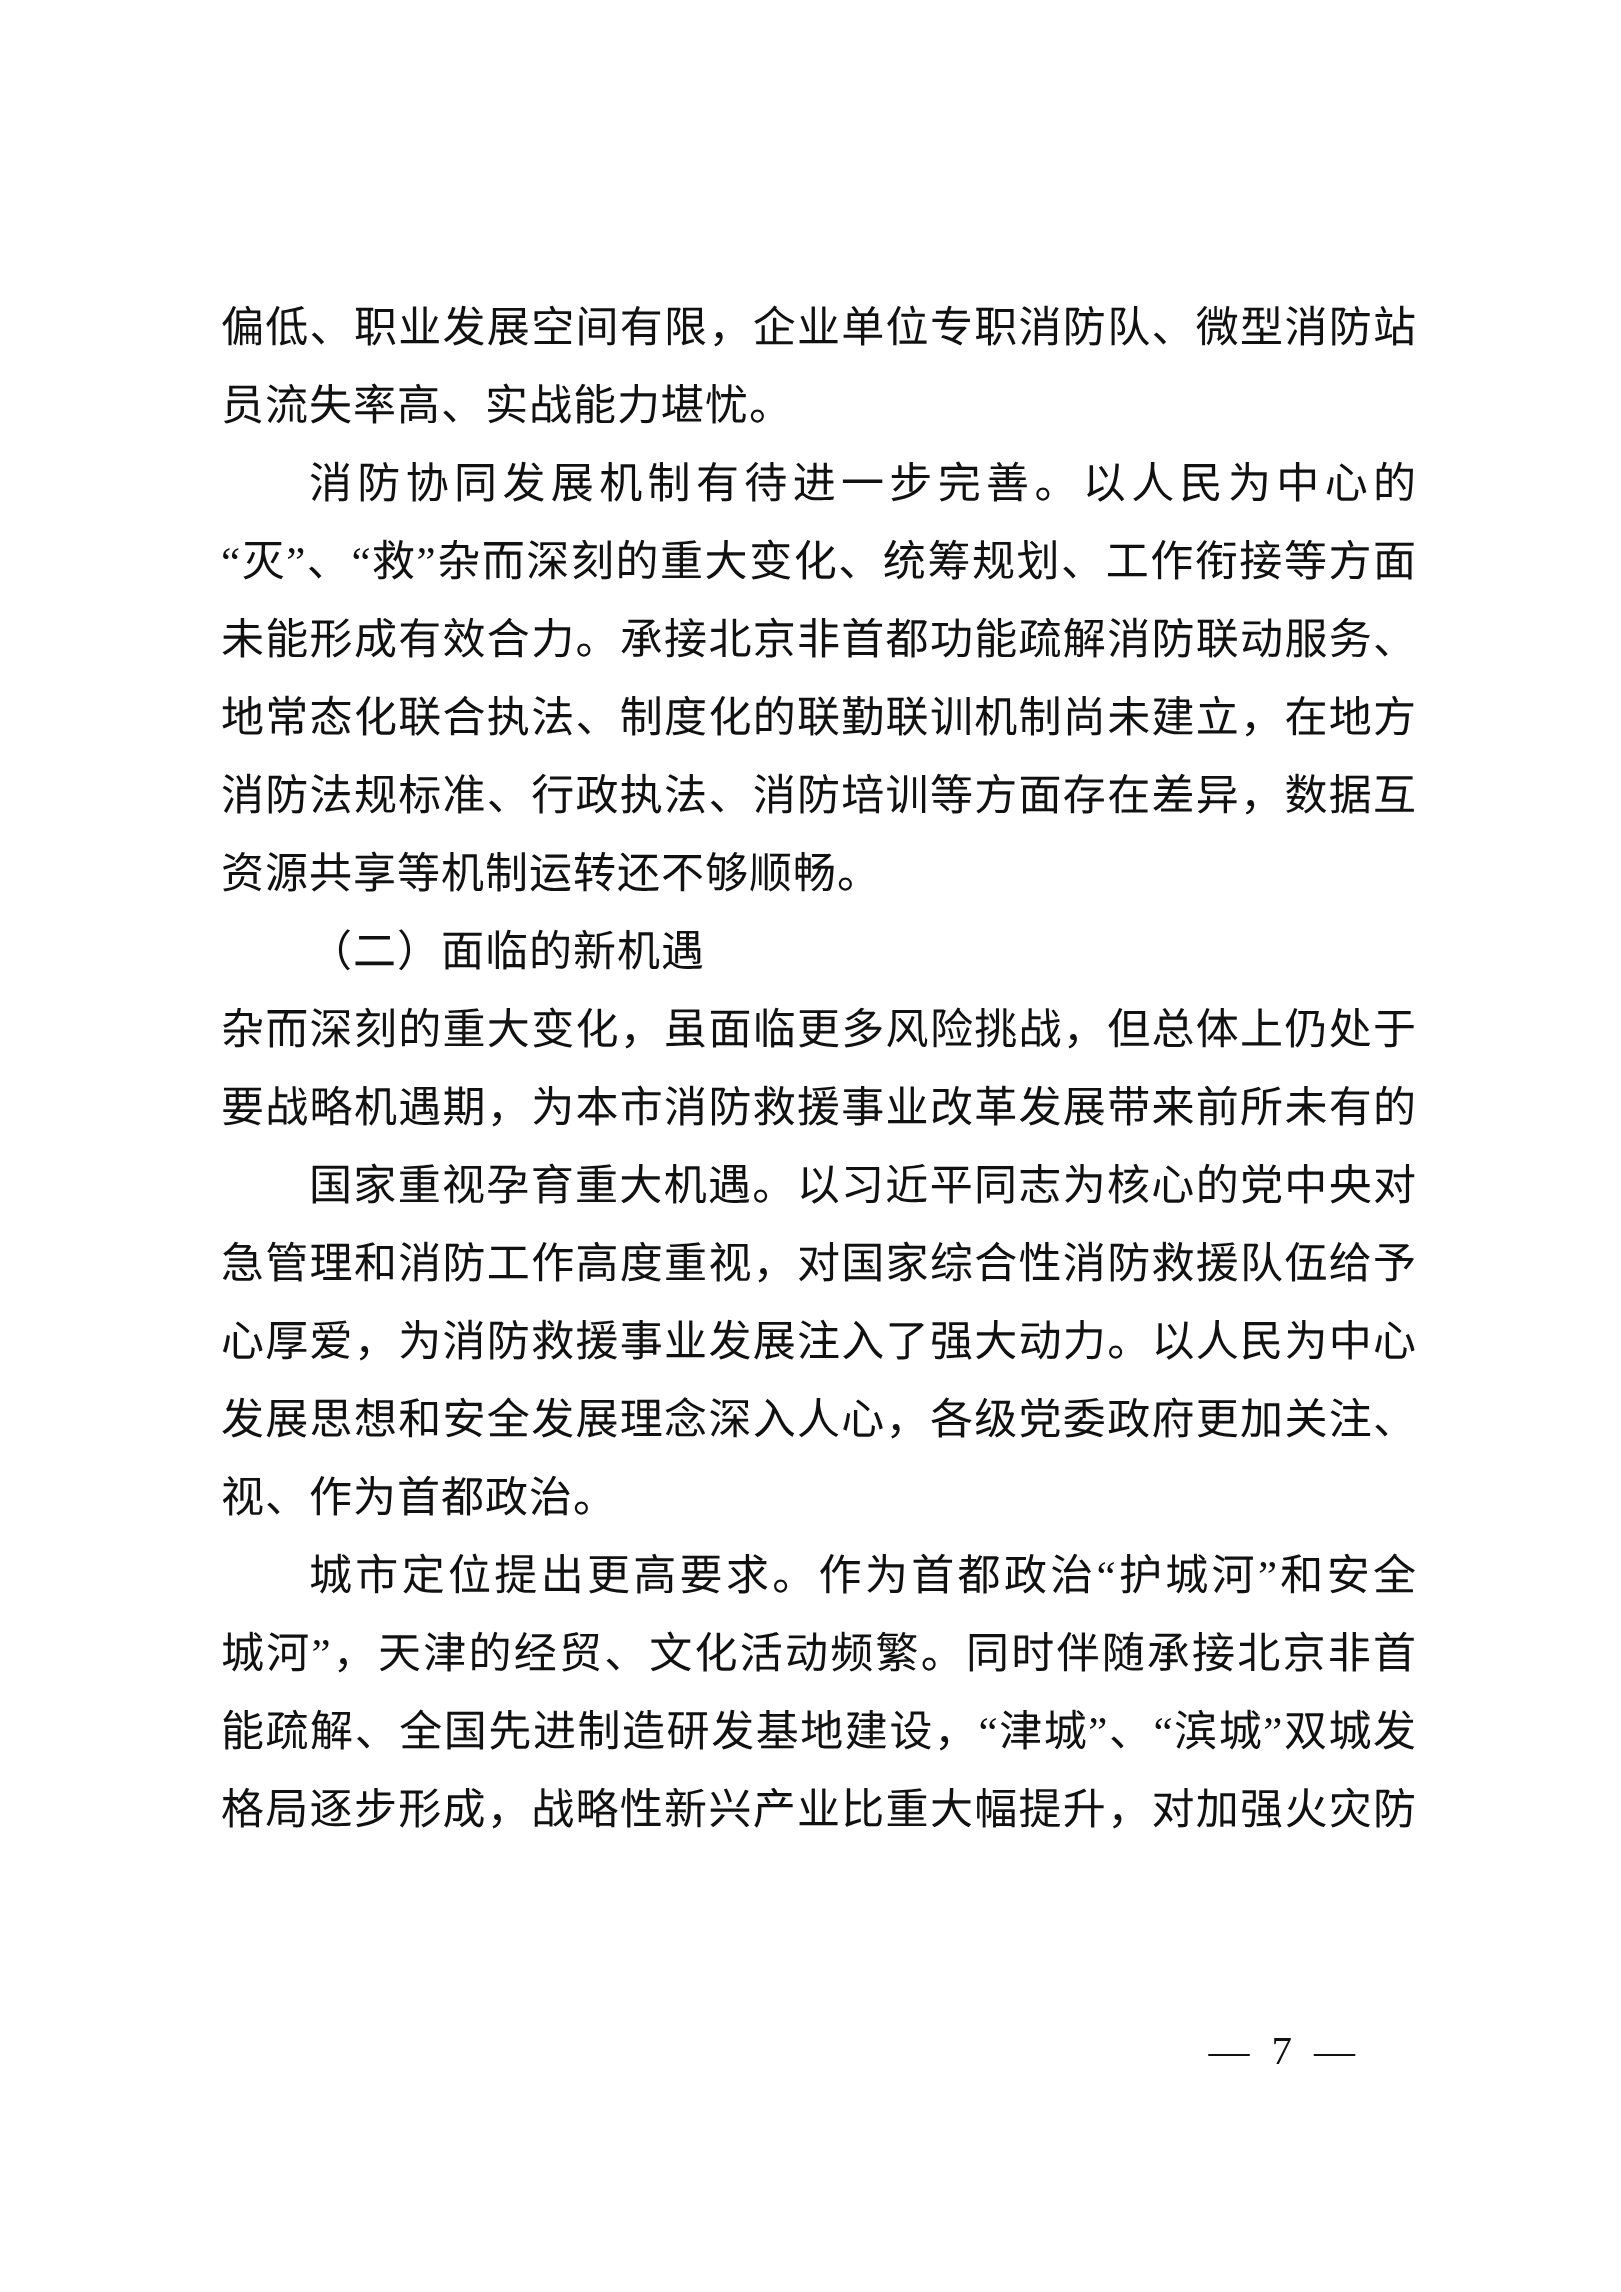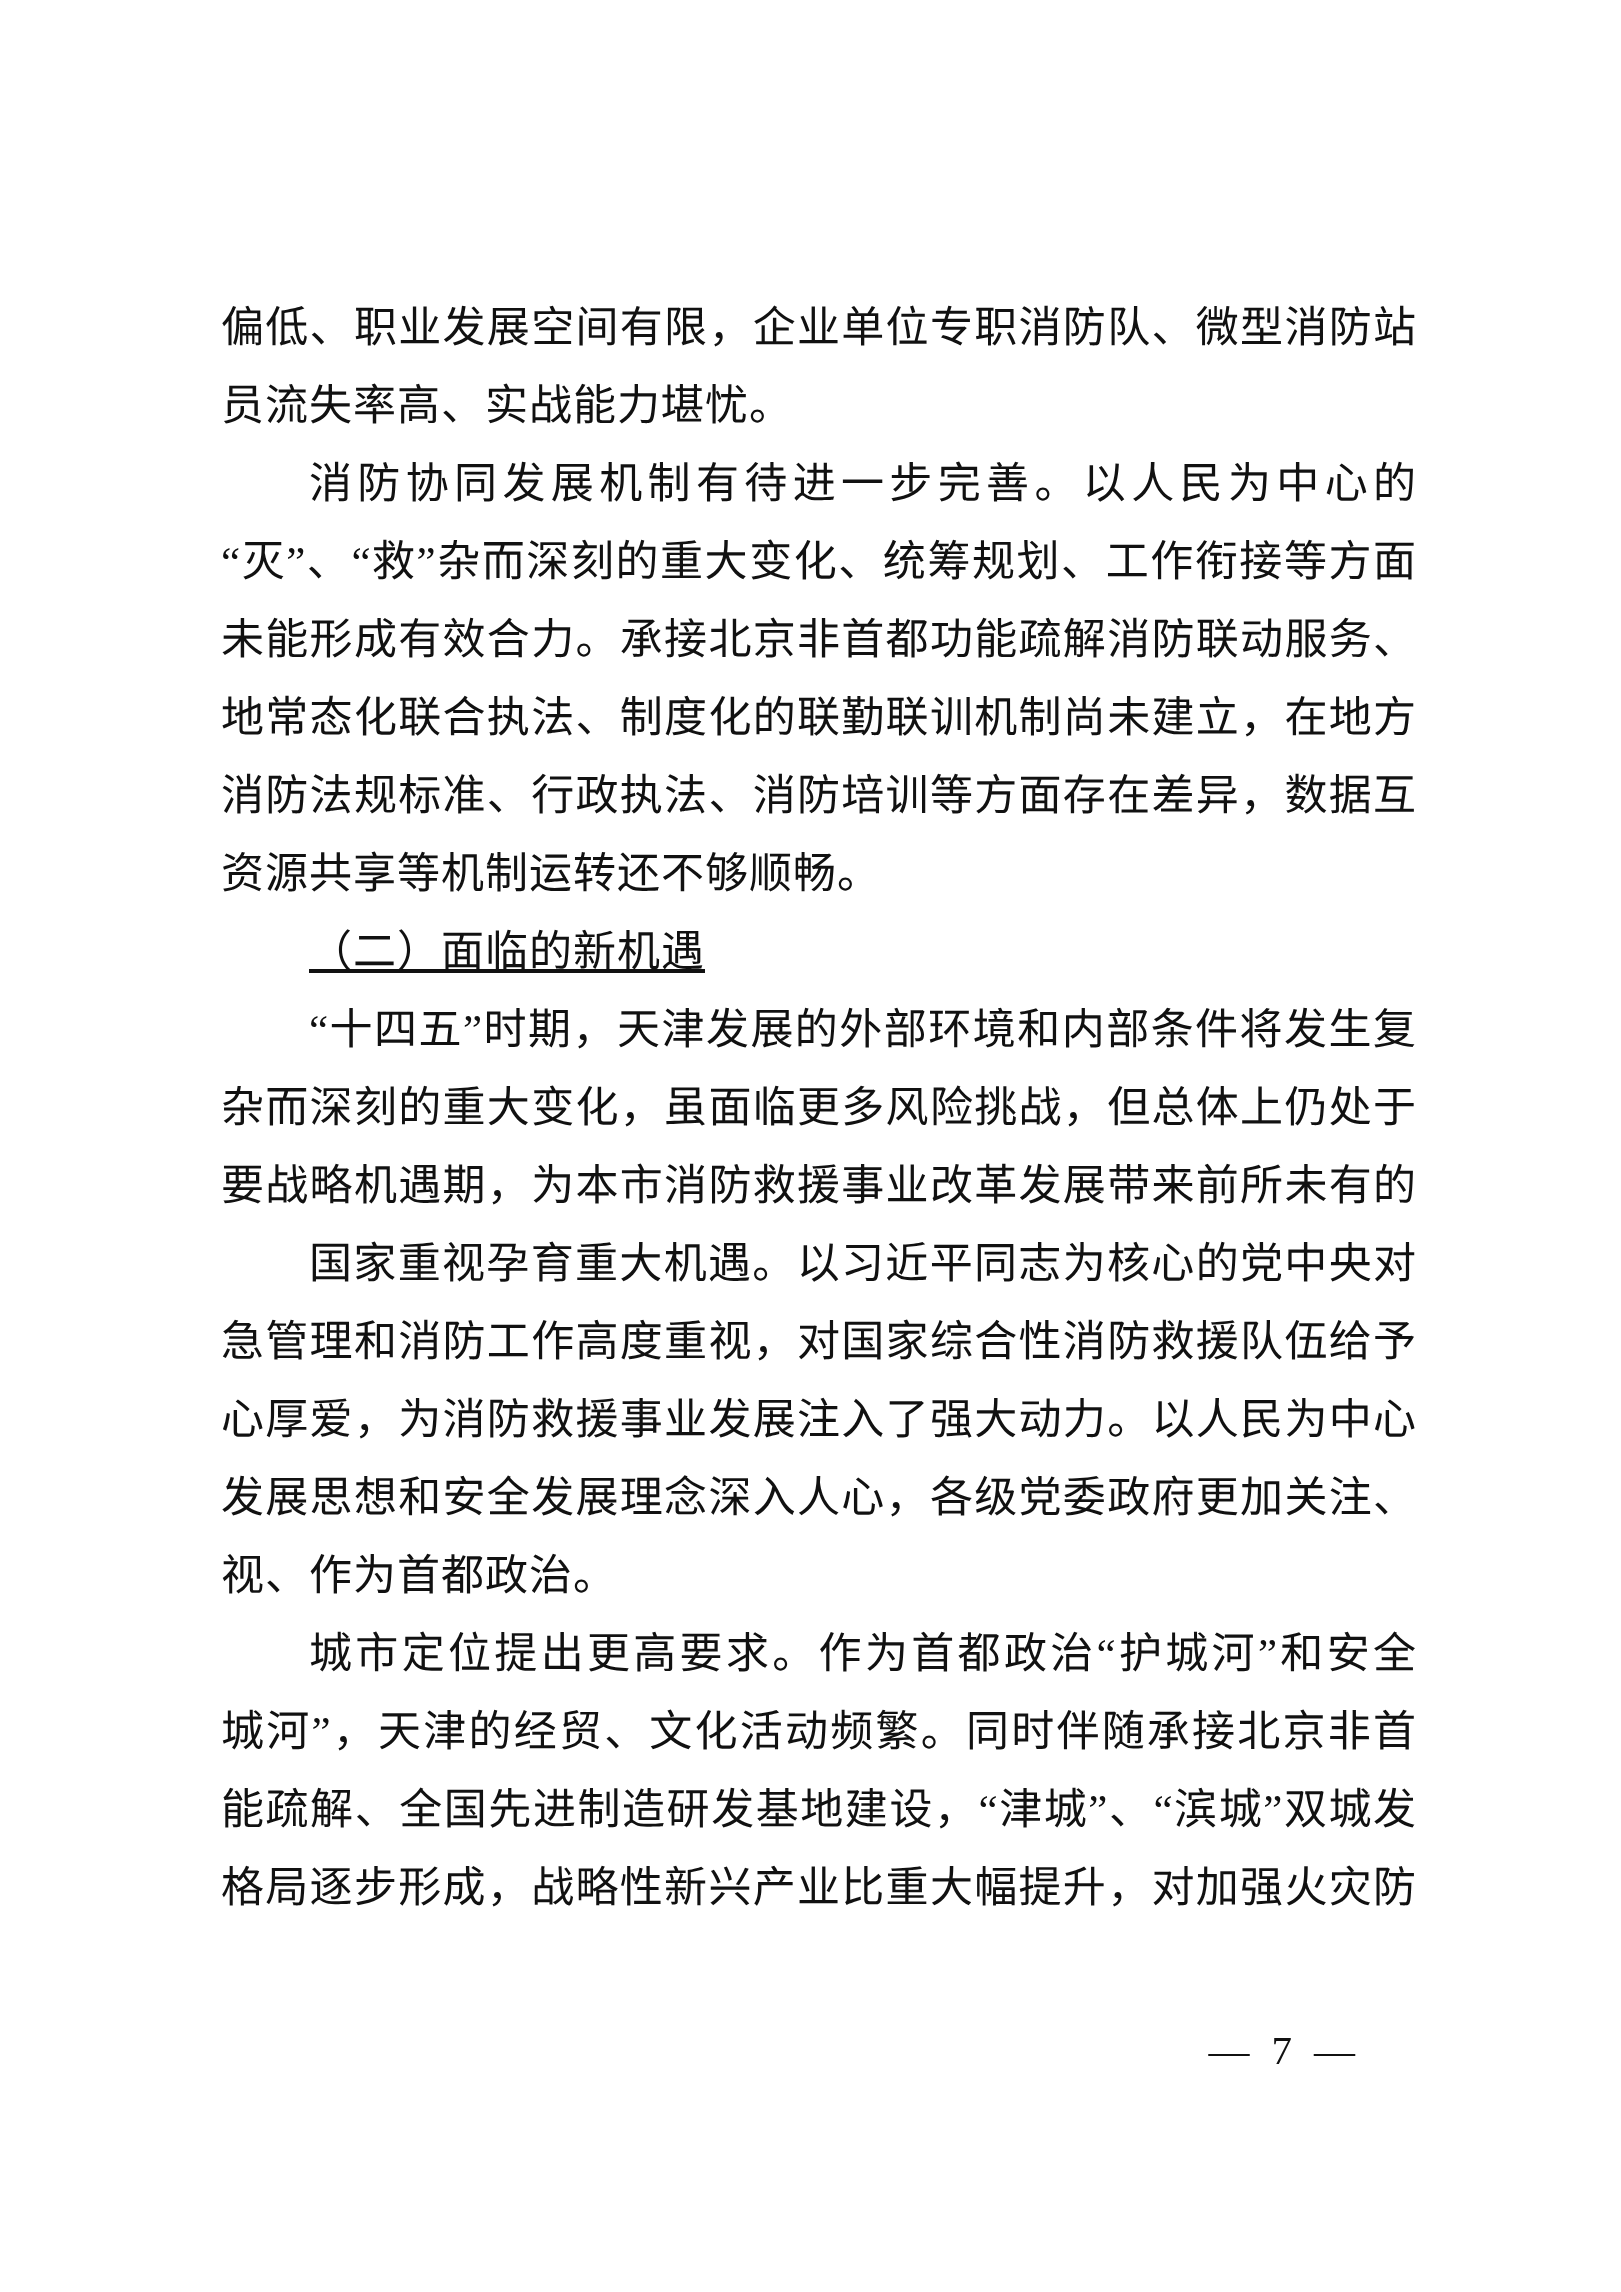--- a/index.html
+++ b/index.html
@@ -37,21 +37,20 @@
     text-align-last: justify;
     text-justify: inter-character;
     overflow: hidden;
   }
   .line.indent {
     padding-left: 88px;
   }
   .line.heading {
     
     font-weight: 500;
-    text-decoration: underline;
   }
   .page-number {
     position: absolute;
     top: 2021px;
     right: 260px;
     height: 59px;
     line-height: 59px;
     font-size: 41px;
     letter-spacing: 5.9px;
     font-family: "Liberation Serif", serif;
@@ -66,21 +65,20 @@
   <div class="body-text">
       <div class="line justify">偏低、职业发展空间有限，企业单位专职消防队、微型消防站人</div>
       <div class="line">员流失率高、实战能力堪忧。</div>
       <div class="line justify indent">消防协同发展机制有待进一步完善。以人民为中心的“防”、</div>
       <div class="line justify">“灭”、“救”杂而深刻的重大变化、统筹规划、工作衔接等方面</div>
       <div class="line justify">未能形成有效合力。承接北京非首都功能疏解消防联动服务、三</div>
       <div class="line justify">地常态化联合执法、制度化的联勤联训机制尚未建立，在地方性</div>
       <div class="line justify">消防法规标准、行政执法、消防培训等方面存在差异，数据互通、</div>
       <div class="line">资源共享等机制运转还不够顺畅。</div>
       <div class="line indent heading">（二）面临的新机遇</div>
-      <div class="line justify indent">“十四五”时期，天津发展的外部环境和内部条件将发生复</div>
       <div class="line justify">杂而深刻的重大变化，虽面临更多风险挑战，但总体上仍处于重</div>
       <div class="line justify">要战略机遇期，为本市消防救援事业改革发展带来前所未有的历</div>
       <div class="line justify indent">国家重视孕育重大机遇。以习近平同志为核心的党中央对应</div>
       <div class="line justify">急管理和消防工作高度重视，对国家综合性消防救援队伍给予关</div>
       <div class="line justify">心厚爱，为消防救援事业发展注入了强大动力。以人民为中心的</div>
       <div class="line justify">发展思想和安全发展理念深入人心，各级党委政府更加关注、重</div>
       <div class="line">视、作为首都政治。</div>
       <div class="line justify indent">城市定位提出更高要求。作为首都政治“护城河”和安全“护</div>
       <div class="line justify">城河”，天津的经贸、文化活动频繁。同时伴随承接北京非首都功</div>
       <div class="line justify">能疏解、全国先进制造研发基地建设，“津城”、“滨城”双城发展</div>

